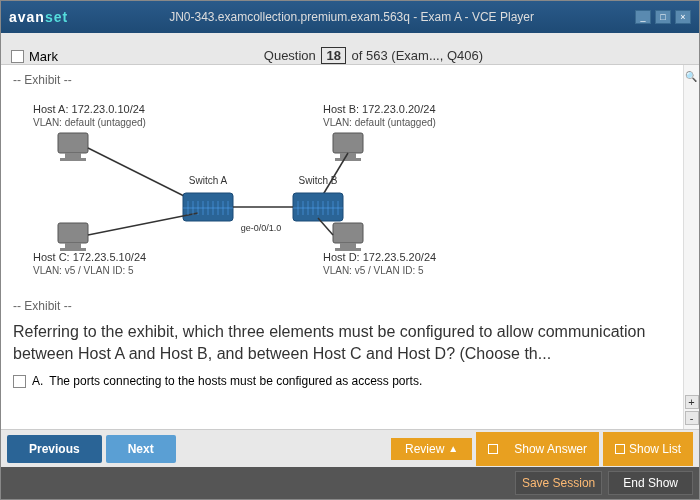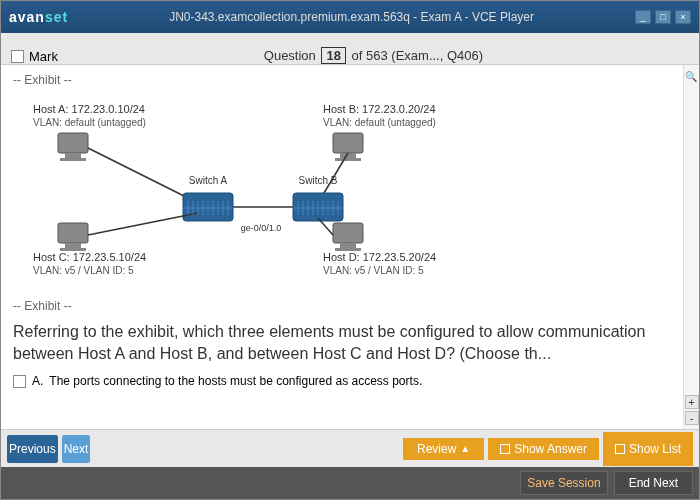--- a/index.html
+++ b/index.html
@@ -177,26 +177,26 @@
       border-top: 1px solid #ccc;
       height: 38px;
       display: flex;
       align-items: center;
       padding: 0 6px;
       gap: 4px;
       flex-shrink: 0;
     }
     .nav-btn {
       height: 28px;
-      padding: 0 2px;
+      padding: 0 22px;
       border: none;
       border-radius: 2px;
       cursor: pointer;
       font-size: 12px;
-      font-weight: normal;
+      font-weight: bold;
     }
     .btn-prev {
       background: #2a6496;
       color: white;
     }
     .btn-next {
       background: #5a9fd4;
       color: white;
       text-align: right;
     }
@@ -208,30 +208,30 @@
       color: white;
       border: none;
       cursor: pointer;
       font-size: 12px;
       display: flex;
       align-items: center;
       gap: 4px;
       text-align: right;
     }
     .btn-show-answer {
-      height: 22px;
+      height: 34px;
       padding: 0 12px;
       background: #e8a020;
       color: white;
       border: none;
       cursor: pointer;
       font-size: 12px;
       display: flex;
       align-items: center;
-      gap: 4px;
+      gap: 16px;
     }
     .btn-show-list {
       height: 34px;
       padding: 0 12px;
       background: #e8a020;
       color: white;
       border: none;
       cursor: pointer;
       font-size: 12px;
       display: flex;
@@ -415,15 +415,15 @@
       <span>Show Answer</span>
     </button>
     <button class="btn-show-list">
       <span class="btn-icon" style="background:#e8a020;border:1px solid white;"></span>
       <span>Show List</span>
     </button>
   </div>
 
   <div class="footer-bar">
     <button class="btn-save">Save Session</button>
-    <button class="btn-end">End Next</button>
+    <button class="btn-end">End Show</button>
   </div>
 </div>
 
 </body></html>

